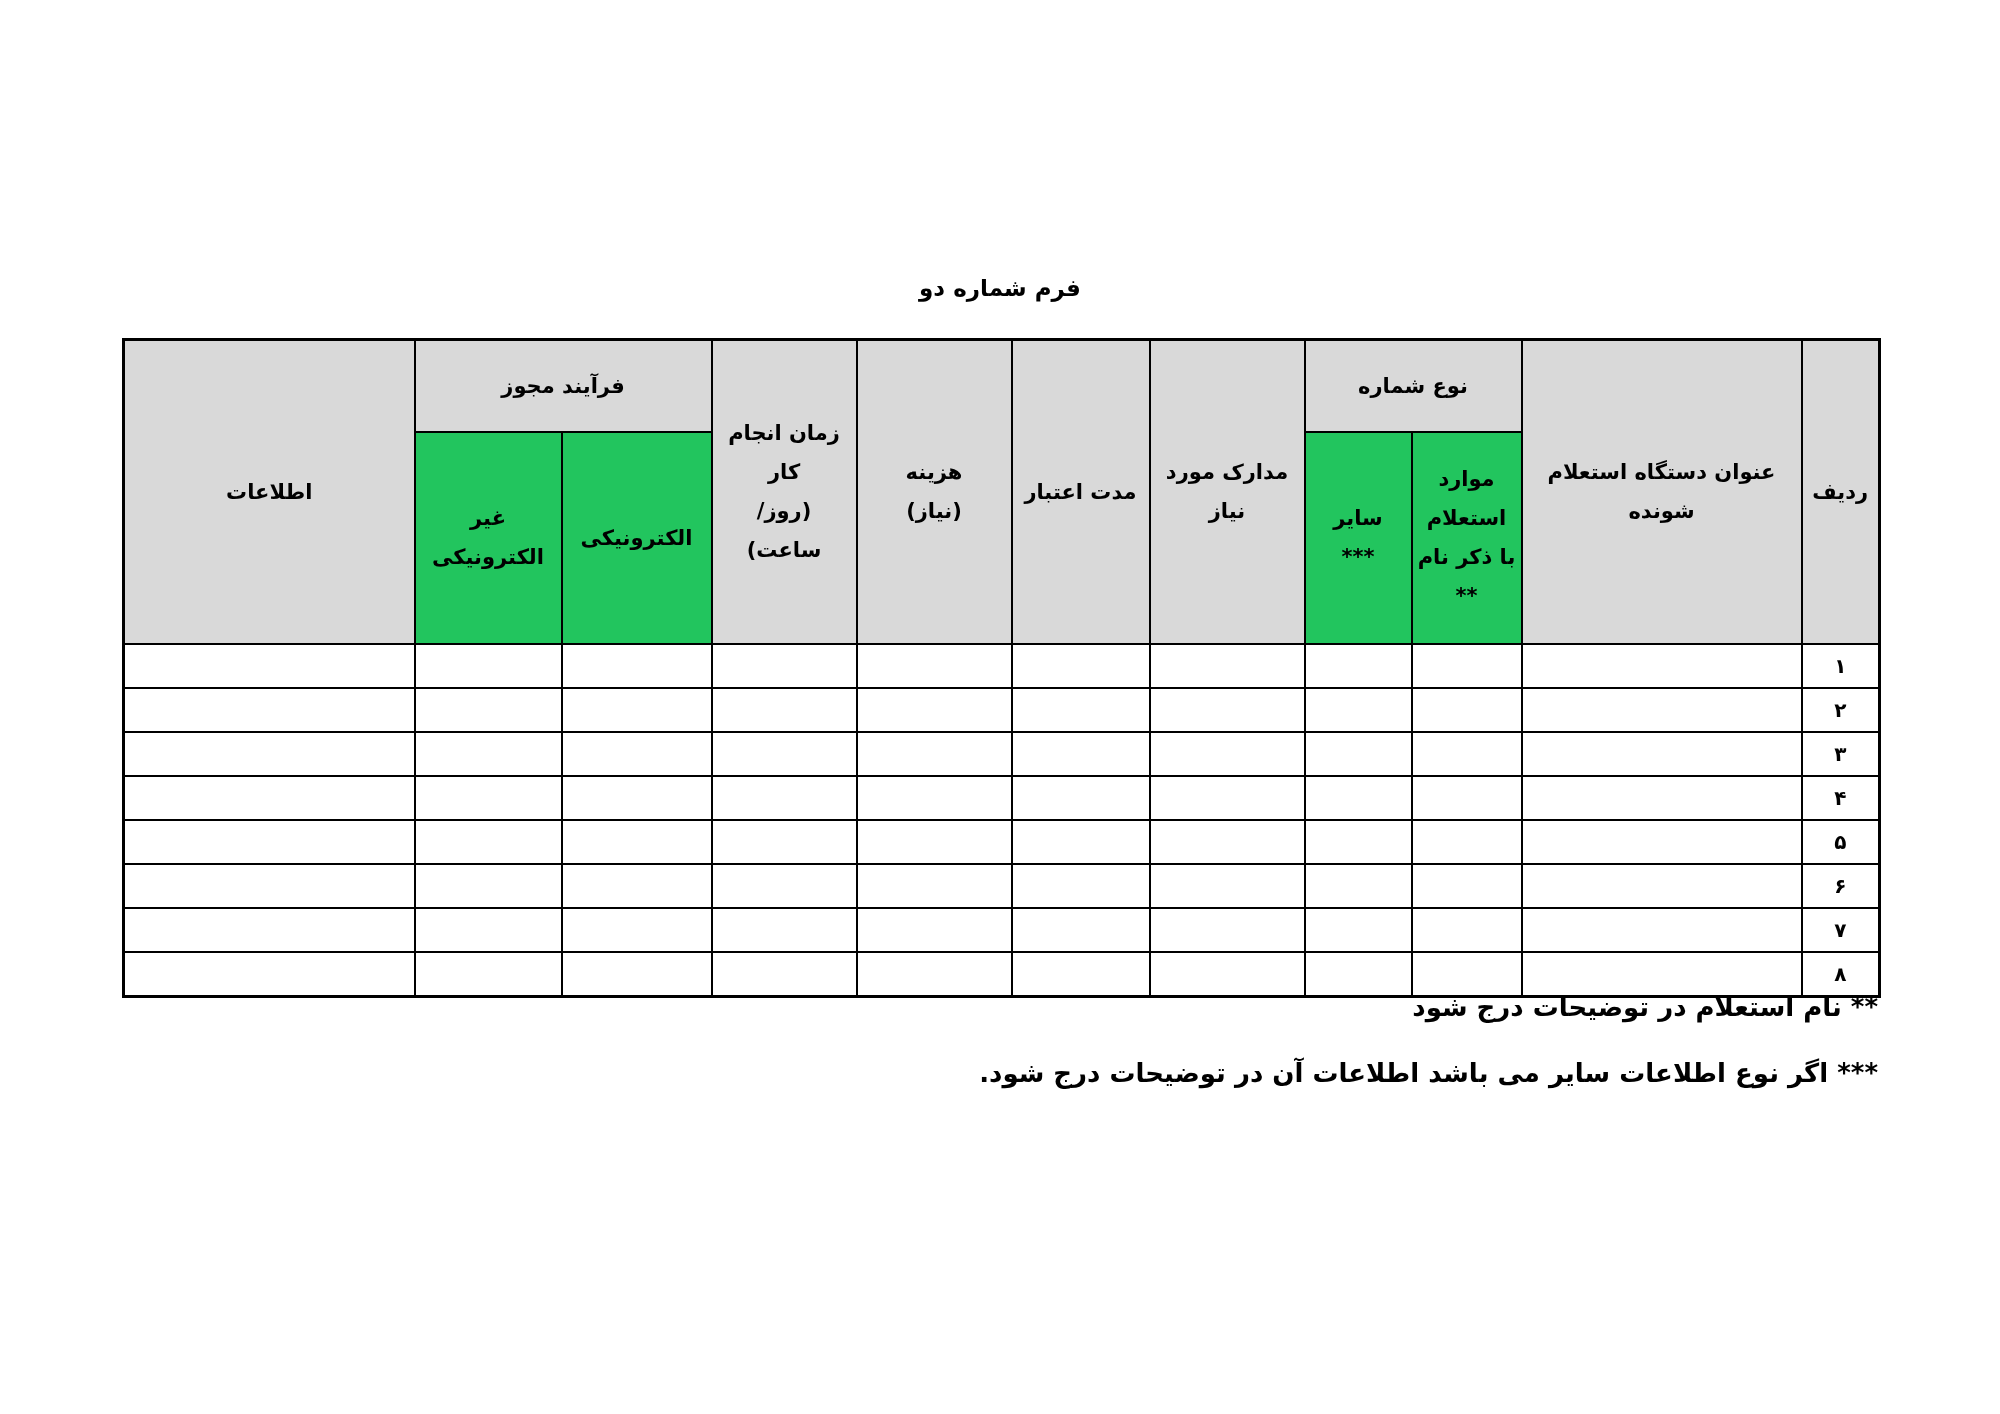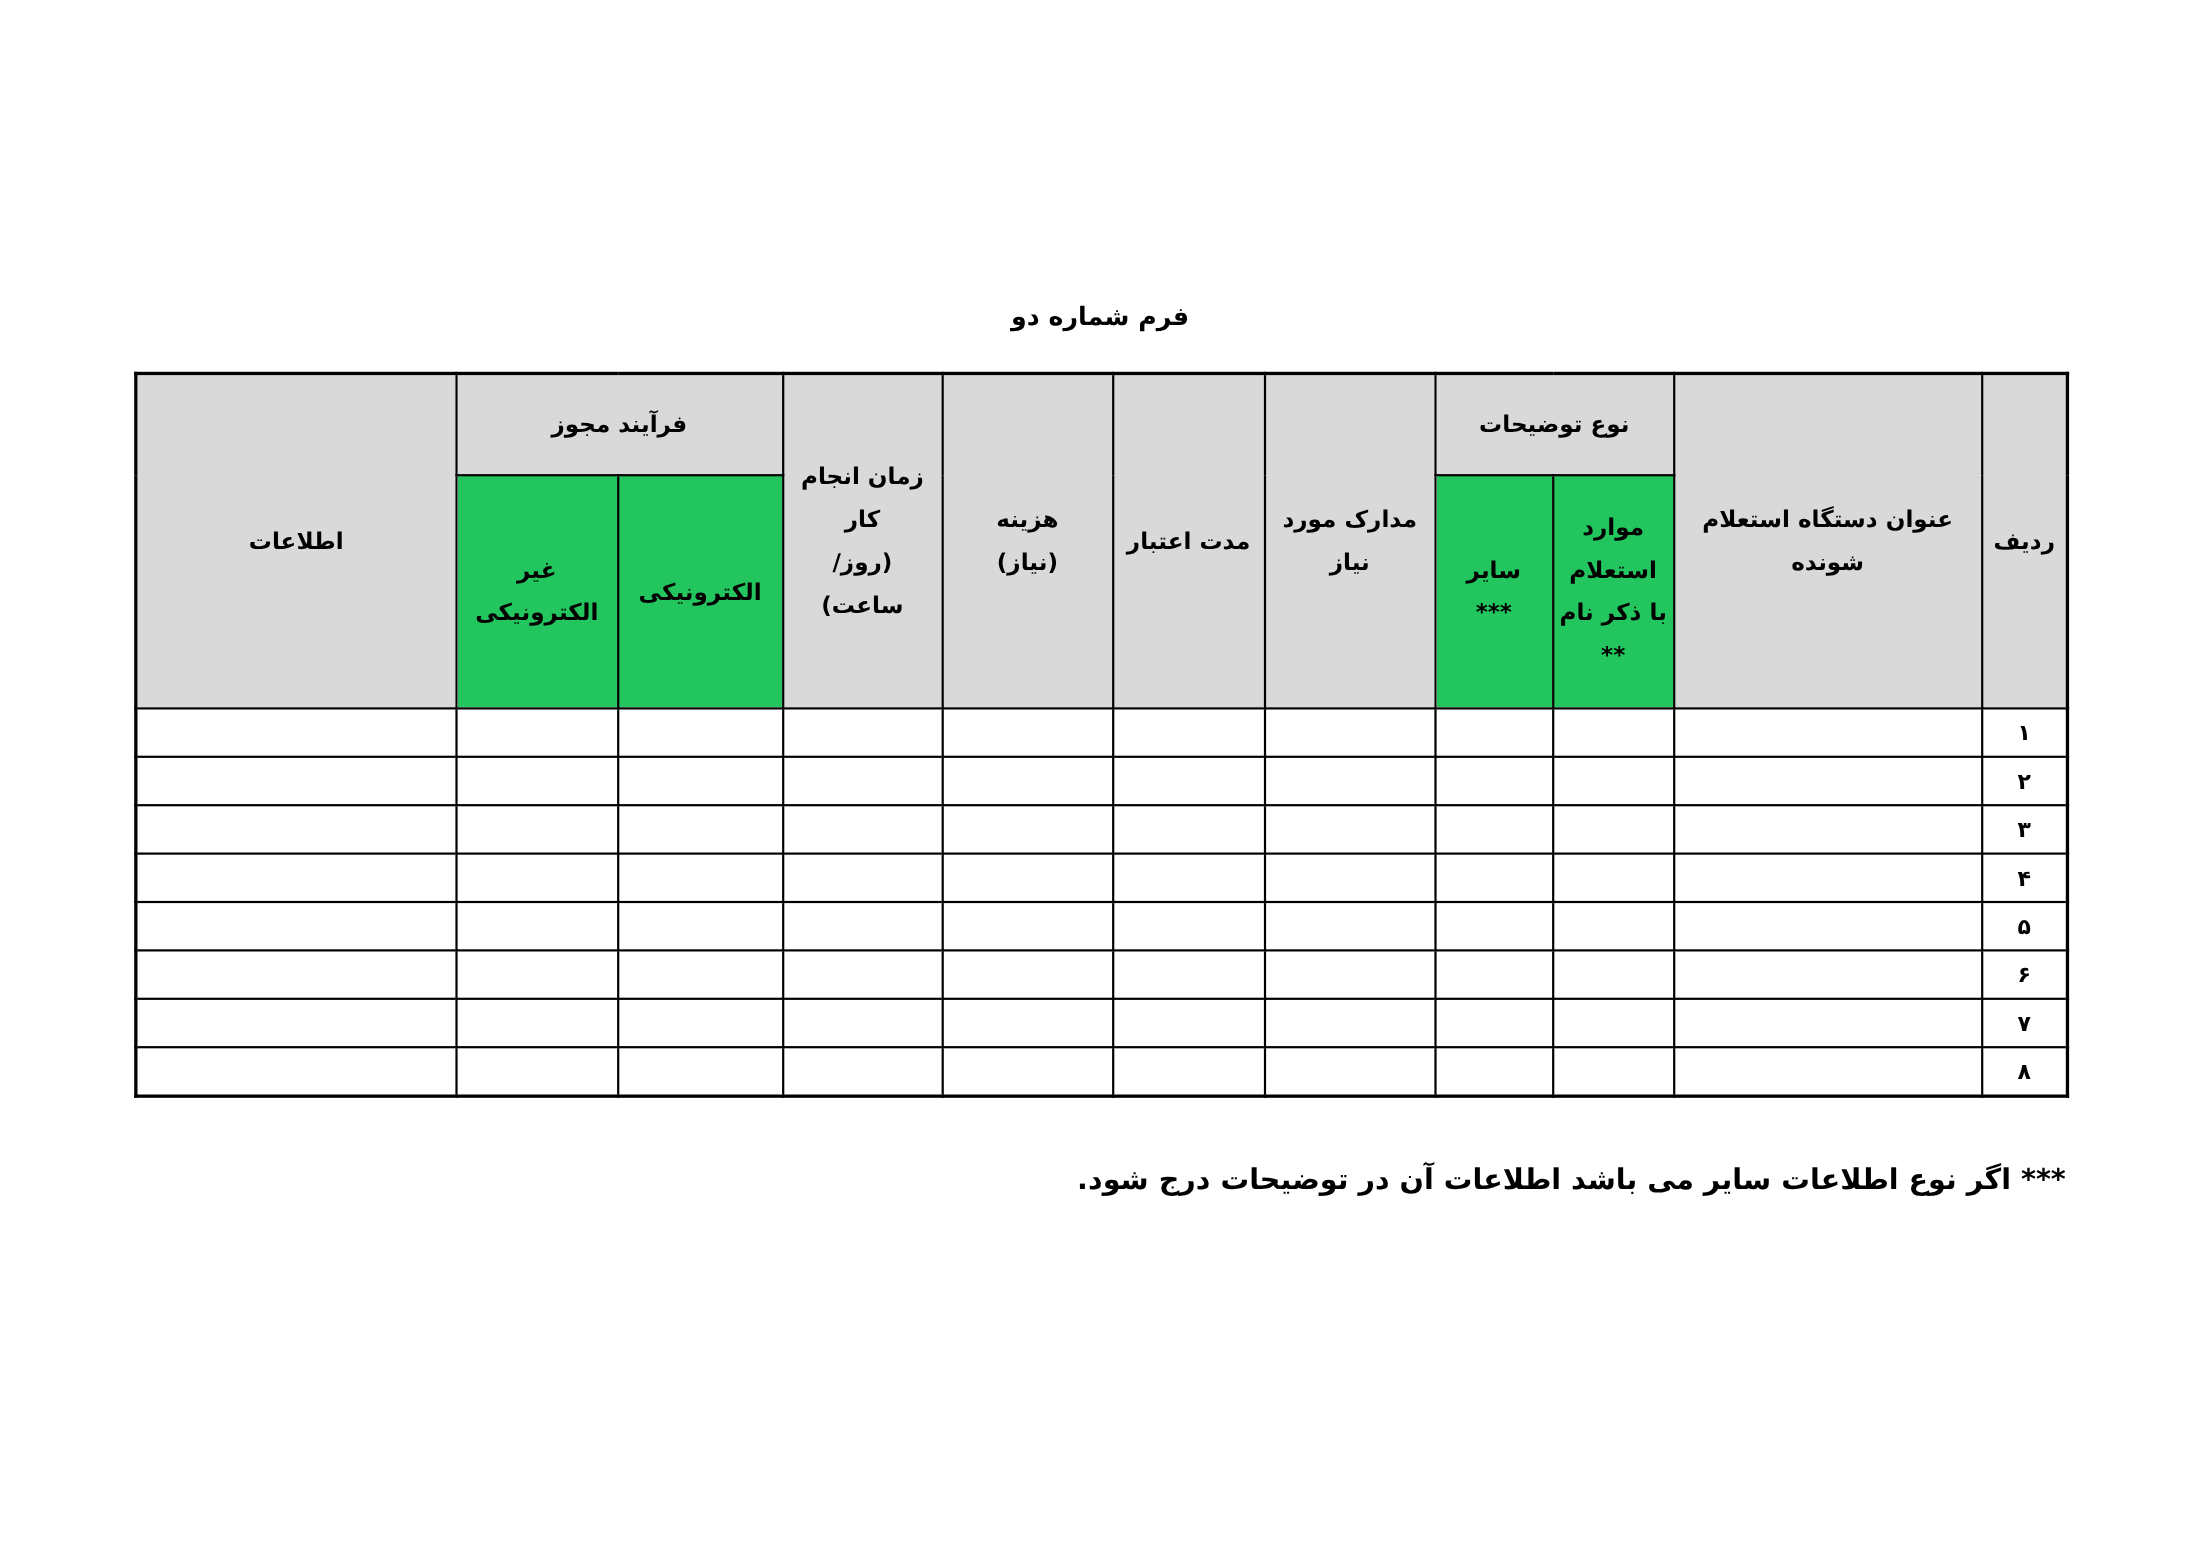--- a/index.html
+++ b/index.html
@@ -91,21 +91,21 @@
       <col style="width:155px">
       <col style="width:145px">
       <col style="width:150px">
       <col style="width:147px">
       <col style="width:291px">
     </colgroup>
     <thead>
       <tr class="group-row">
         <td class="hdr" rowspan="2">ردیف</td>
         <td class="hdr" rowspan="2">عنوان دستگاه استعلام شونده</td>
-        <td class="hdr" colspan="2">نوع توضیحات</td>
+        <td class="hdr" colspan="2">نوع شماره</td>
         <td class="hdr" rowspan="2">مدارک مورد نیاز</td>
         <td class="hdr" rowspan="2">مدت اعتبار</td>
         <td class="hdr" rowspan="2">هزینه
 (نیاز)</td>
         <td class="hdr" rowspan="2">زمان انجام کار
 (روز/ ساعت)</td>
         <td class="hdr" colspan="2">فرآیند مجوز</td>
         <td class="hdr" rowspan="2">اطلاعات</td>
       </tr>
       <tr class="sub-row">
@@ -218,16 +218,17 @@
           <td></td>
           <td></td>
           <td></td>
           <td></td>
           <td></td>
           <td></td>
         </tr>
       </tbody>
   </table>
 
+  <div class="footnote footnote-1">** نام استعلام در توضیحات درج شود</div>
 
   <div class="footnote footnote-2">*** اگر نوع اطلاعات سایر می باشد اطلاعات آن در توضیحات درج شود.</div>
 
 </div>
 
 </body></html>

